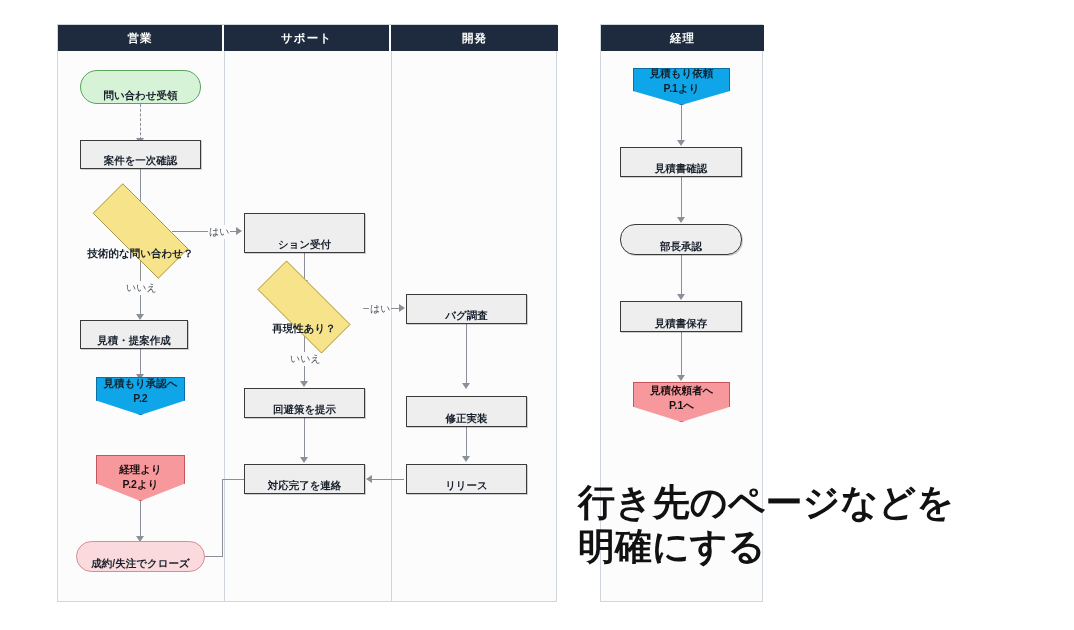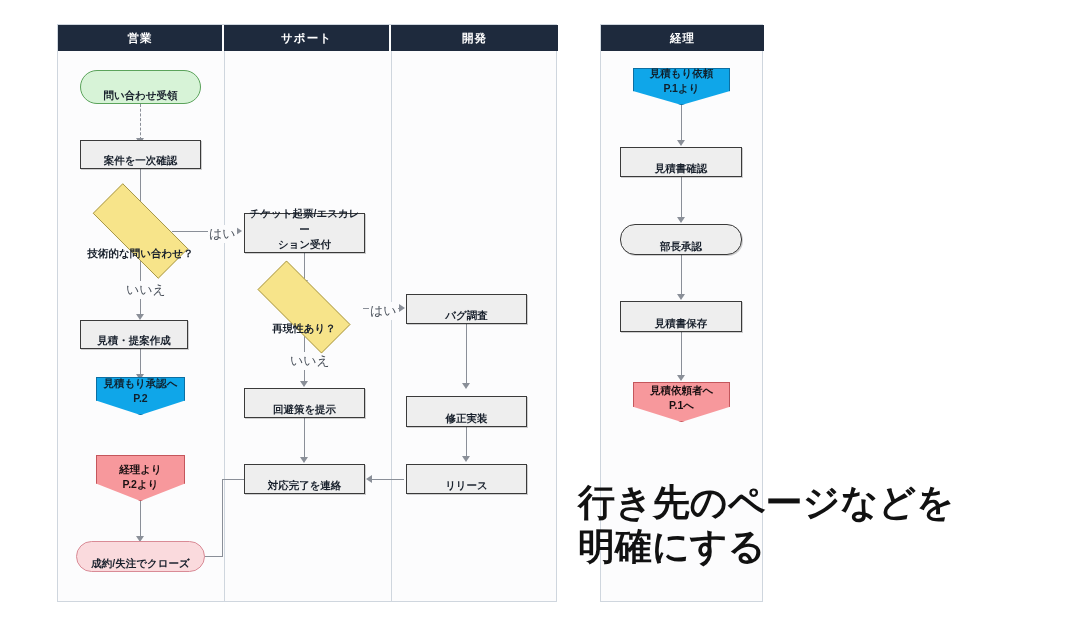--- a/index.html
+++ b/index.html
@@ -153,21 +153,21 @@
     border-right: 6px solid #8a8f98;
   }
   .arrow-right {
     border-top: 4px solid transparent;
     border-bottom: 4px solid transparent;
     border-left: 6px solid #8a8f98;
   }
 
   .edge-label {
     position: absolute;
-    font-size: 13px;
+    font-size: 10px;
     color: #4b525c;
     background: #fcfcfd;
     padding: 0 1px;
     white-space: nowrap;
     z-index: 4;
   }
 
   
   #annotation {
     position: absolute;
@@ -290,21 +290,20 @@
     <span class="node-line2">P.2より</span>
   </div>
 </div>
 
 <div class="node n-terminal-pink" style="left:76px; top:541px; width:129px; height:31px;">
   <span>成約/失注でクローズ</span>
 </div>
 
 <div class="node n-process" style="left:244px; top:213px; width:121px; height:40px;">
   <div>
-    <span class="node-line2">チケット起票/エスカレー</span>
     <span class="node-line2">ション受付</span>
   </div>
 </div>
 
 <div class="node n-decision" style="left:240px; top:278px; width:128px; height:58px;">
   <div class="diamond-bg"></div>
   <div class="diamond-txt">再現性あり？</div>
 </div>
 
 <div class="node n-process" style="left:244px; top:388px; width:121px; height:30px;">

